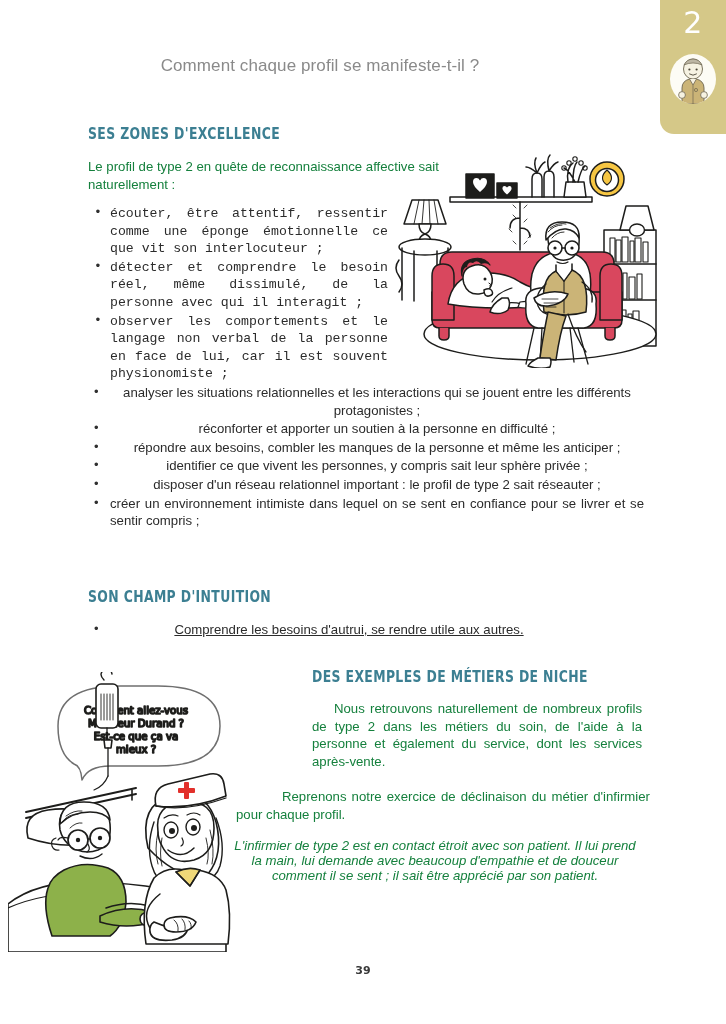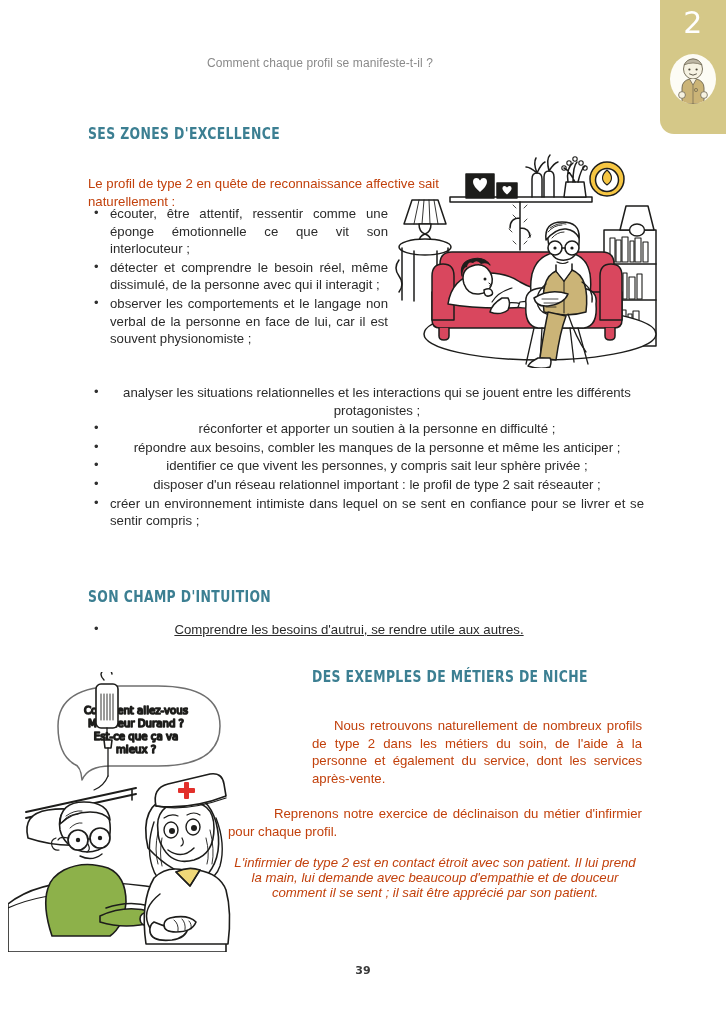--- a/index.html
+++ b/index.html
@@ -51,21 +51,21 @@
     overflow: hidden;
   }
 
   
   .running-header {
     position: absolute;
     top: 56px;
     left: 0;
     width: 640px;
     text-align: center;
-    font-size: 12px;
+    font-size: 17px;
     color: #8a8a8a;
     letter-spacing: 0.1px;
   }
 
   
   .section-heading {
     color: #3c7f92;
     font-family: "DejaVu Sans", sans-serif;
     font-weight: bold;
     font-size: 15px;
@@ -73,22 +73,21 @@
     text-transform: uppercase;
     font-stretch: condensed;
     transform: scaleX(0.92);
     transform-origin: left center;
   }
 
   
   .body-text {
     font-size: 13.2px;
     line-height: 17.5px;
-    color: #c2410c;
-    margin-top: 17px;
+    color: #15803d;
   }
   ul.bullets {
     list-style: none;
     margin: 6px 0 0 0;
     padding: 0;
   }
   ul.bullets > li {
     position: relative;
     padding-left: 22px;
     margin-bottom: 1px;
@@ -105,38 +104,38 @@
     font-size: 13px;
     color: #2f2f2f;
   }
 
   
   #excellence-heading { position: absolute; left: 88px; top: 125px; }
   #excellence-intro {
     position: absolute; left: 88px; top: 158px; width: 372px;
   }
   #excellence-list-narrow {
-    position: absolute; left: 88px; top: 199px; width: 300px;
+    position: absolute; left: 88px; top: 199px; width: 300px; font-family: Liberation Mono, monospace;
   }
   #excellence-list-wide {
     position: absolute; left: 88px; top: 378px; width: 556px;
   }
 
   #intuition-heading { position: absolute; left: 88px; top: 588px; }
   #intuition-list {
     position: absolute; left: 88px; top: 615px; width: 500px; text-decoration: underline;
   }
 
   #niche-heading { position: absolute; left: 312px; top: 668px; }
   #niche-para-1 {
     position: absolute; left: 312px; top: 700px; width: 330px;
     text-indent: 22px; text-align: justify;
   }
   #niche-para-2 {
-    position: absolute; left: 228px; top: 788px; width: 414px;
+    position: absolute; left: 236px; top: 788px; width: 414px;
     text-indent: 46px; text-align: justify;
   }
   #niche-para-3 {
     position: absolute; left: 228px; top: 838px; width: 414px;
     font-style: italic; text-align: center; line-height: 15px;
   }
 
   
   .page-number {
     position: absolute;

